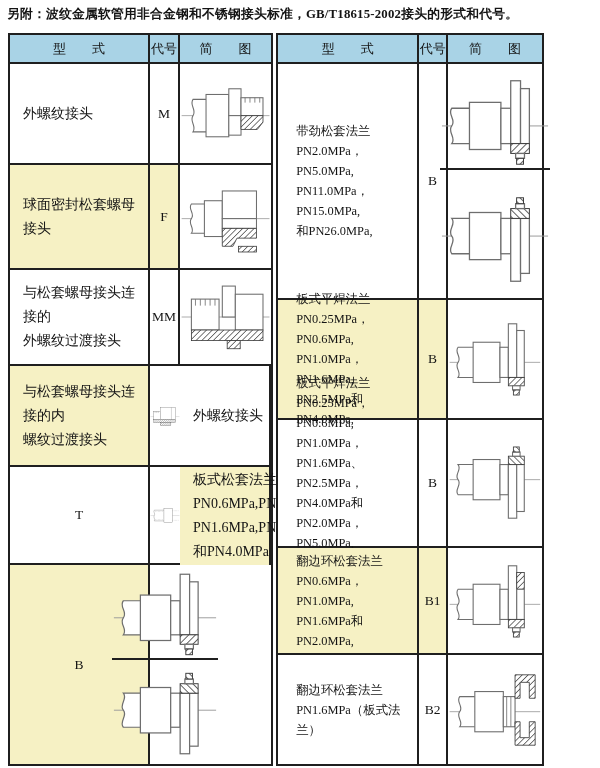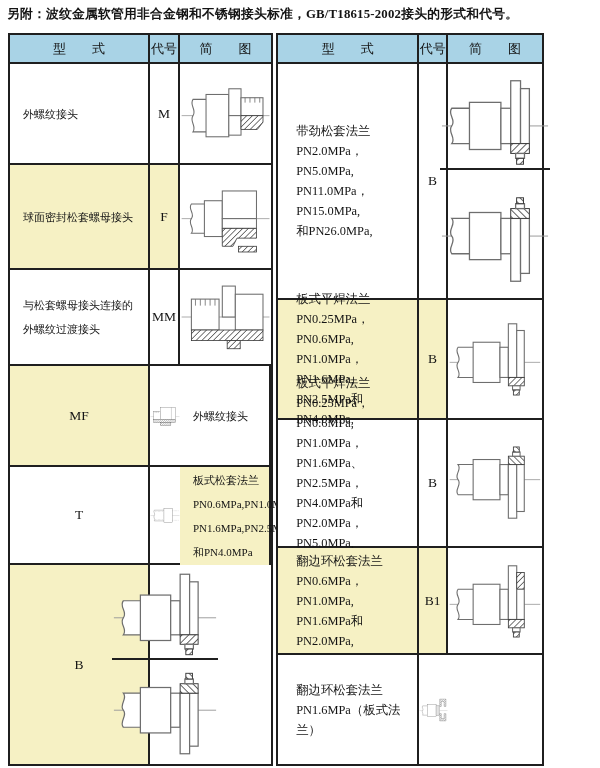--- a/index.html
+++ b/index.html
@@ -23,21 +23,21 @@
   .half.left{width:289px;grid-template-columns:140px 30px 1fr;
              grid-template-rows:29px 101px 105px 96px 101px 98px 1fr;}
   .half.right{width:292px;grid-template-columns:141px 29px 1fr;
               grid-template-rows:29px 236px 120px 128px 107px 1fr;}
   .c{box-sizing:border-box;border-right:2px solid var(--border);
      border-bottom:2px solid var(--border);min-width:0;min-height:0;}
   .c.lastcol{border-right:none;}
   .c.lastrow{border-bottom:none;}
   .hd{background:var(--header-bg);display:flex;align-items:center;justify-content:center;
       font-size:13px;}
-  .type{display:flex;align-items:center;font-size:11px;line-height:24px;
+  .type{display:flex;align-items:center;font-size:14px;line-height:24px;
         white-space:pre-line;padding:4px 2px 4px 13px;}
   .half.right .type{font-size:12.4px;line-height:20px;padding-left:18px;}
   .code{display:flex;align-items:center;justify-content:center;font-size:13.5px;}
   .diag{display:flex;align-items:center;justify-content:center;background:#fff;}
   .hl{background:var(--highlight-bg);}
   .split{display:grid;grid-template-rows:1fr 1fr;padding:0;}
   .sub{display:flex;align-items:center;justify-content:center;min-height:0;}
   .sub.first{border-bottom:2px solid var(--border);box-sizing:border-box;}
   
   .ln{fill:#fff;stroke:var(--line);stroke-width:1.3;}
@@ -106,21 +106,22 @@
           <line class="cl" x1="2" y1="44" x2="110" y2="44"></line>
           <rect class="ln" x="14" y="22" width="34" height="38"></rect>
           <path class="tk" d="M19,22 v8 M25,22 v8 M31,22 v8 M37,22 v8 M43,22 v8"></path>
           <rect class="ln" x="52" y="6" width="16" height="38"></rect>
           <rect class="ln" x="68" y="16" width="34" height="44"></rect>
           <rect class="ht" x="14" y="60" width="88" height="13"></rect>
           <rect class="ht" x="58" y="73" width="16" height="10"></rect>
         </svg>
       </div>
 
-      <div class="c code hl">MF</div>
+      <div class="c type hl">与松套螺母接头连接的内
+螺纹过渡接头</div>
       <div class="c diag lastcol">
         <svg width="106" height="84" viewBox="0 0 112 88">
           <line class="cl" x1="2" y1="46" x2="110" y2="46"></line>
           <rect class="ln" x="14" y="26" width="24" height="32"></rect>
           <path class="tk" d="M19,26 v7 M25,26 v7 M31,26 v7"></path>
           <rect class="ln" x="38" y="12" width="58" height="46"></rect>
           <line class="tk" x1="80" y1="12" x2="80" y2="58"></line>
           <rect class="ht" x="14" y="58" width="82" height="11"></rect>
           <rect class="ht" x="38" y="69" width="40" height="11"></rect>
         </svg>
@@ -272,20 +273,21 @@
           <rect class="ht" x="82" y="12" width="9" height="20"></rect>
           <rect class="ln" x="82" y="32" width="9" height="36"></rect>
           <rect class="ht" x="72" y="68" width="19" height="10"></rect>
           <rect class="ln" x="77" y="78" width="9" height="5"></rect>
           <rect class="ht" x="78" y="83" width="7" height="6"></rect>
         </svg>
       </div>
 
       <div class="c type lastrow">翻边环松套法兰
 PN1.6MPa（板式法兰）</div>
+      <div class="c code lastrow">B2</div>
       <div class="c diag lastcol lastrow">
         <svg width="110" height="92" viewBox="0 0 112 92">
           <line class="cl" x1="2" y1="48" x2="110" y2="48"></line>
           <path class="ln" d="M32,30 H14 c-5,6 5,12 0,18 c-5,6 5,12 0,18 H32"></path>
           <rect class="ln" x="32" y="24" width="34" height="48"></rect>
           <rect class="ln" x="66" y="30" width="14" height="36"></rect>
           <path class="tk" d="M70,30 v36 M75,30 v36"></path>
           <path class="ht" d="M80,4 h24 v28 h-7 v-19 h-11 v19 h-6 z"></path>
           <path class="ht" d="M80,88 h24 v-28 h-7 v19 h-11 v-19 h-6 z"></path>
         </svg>

